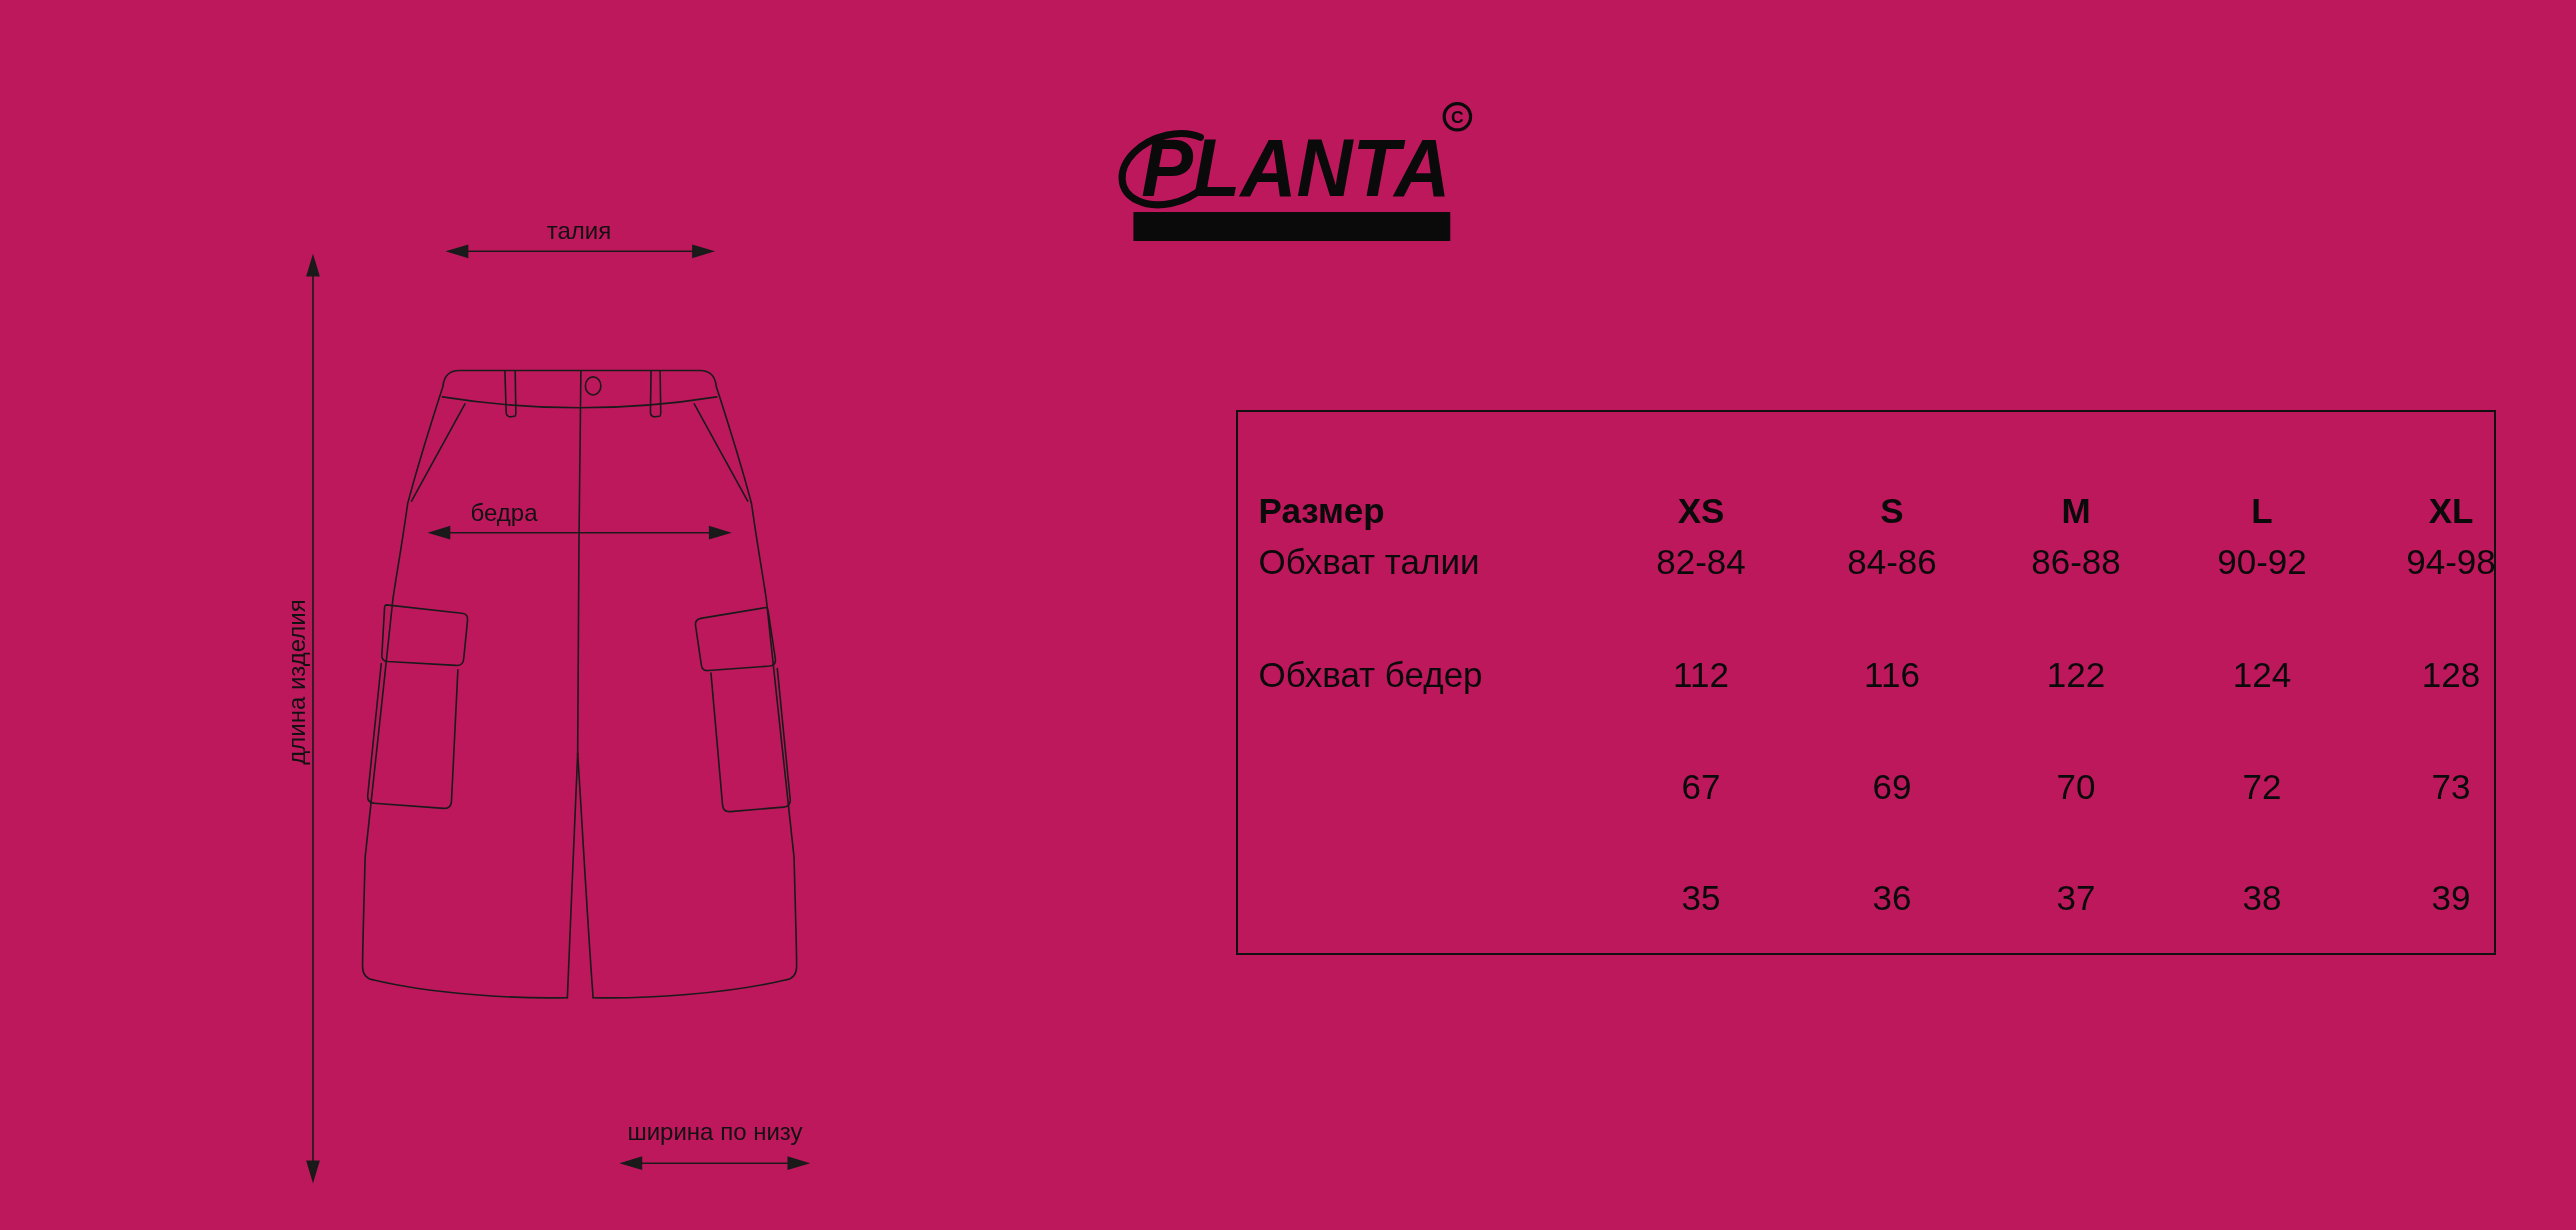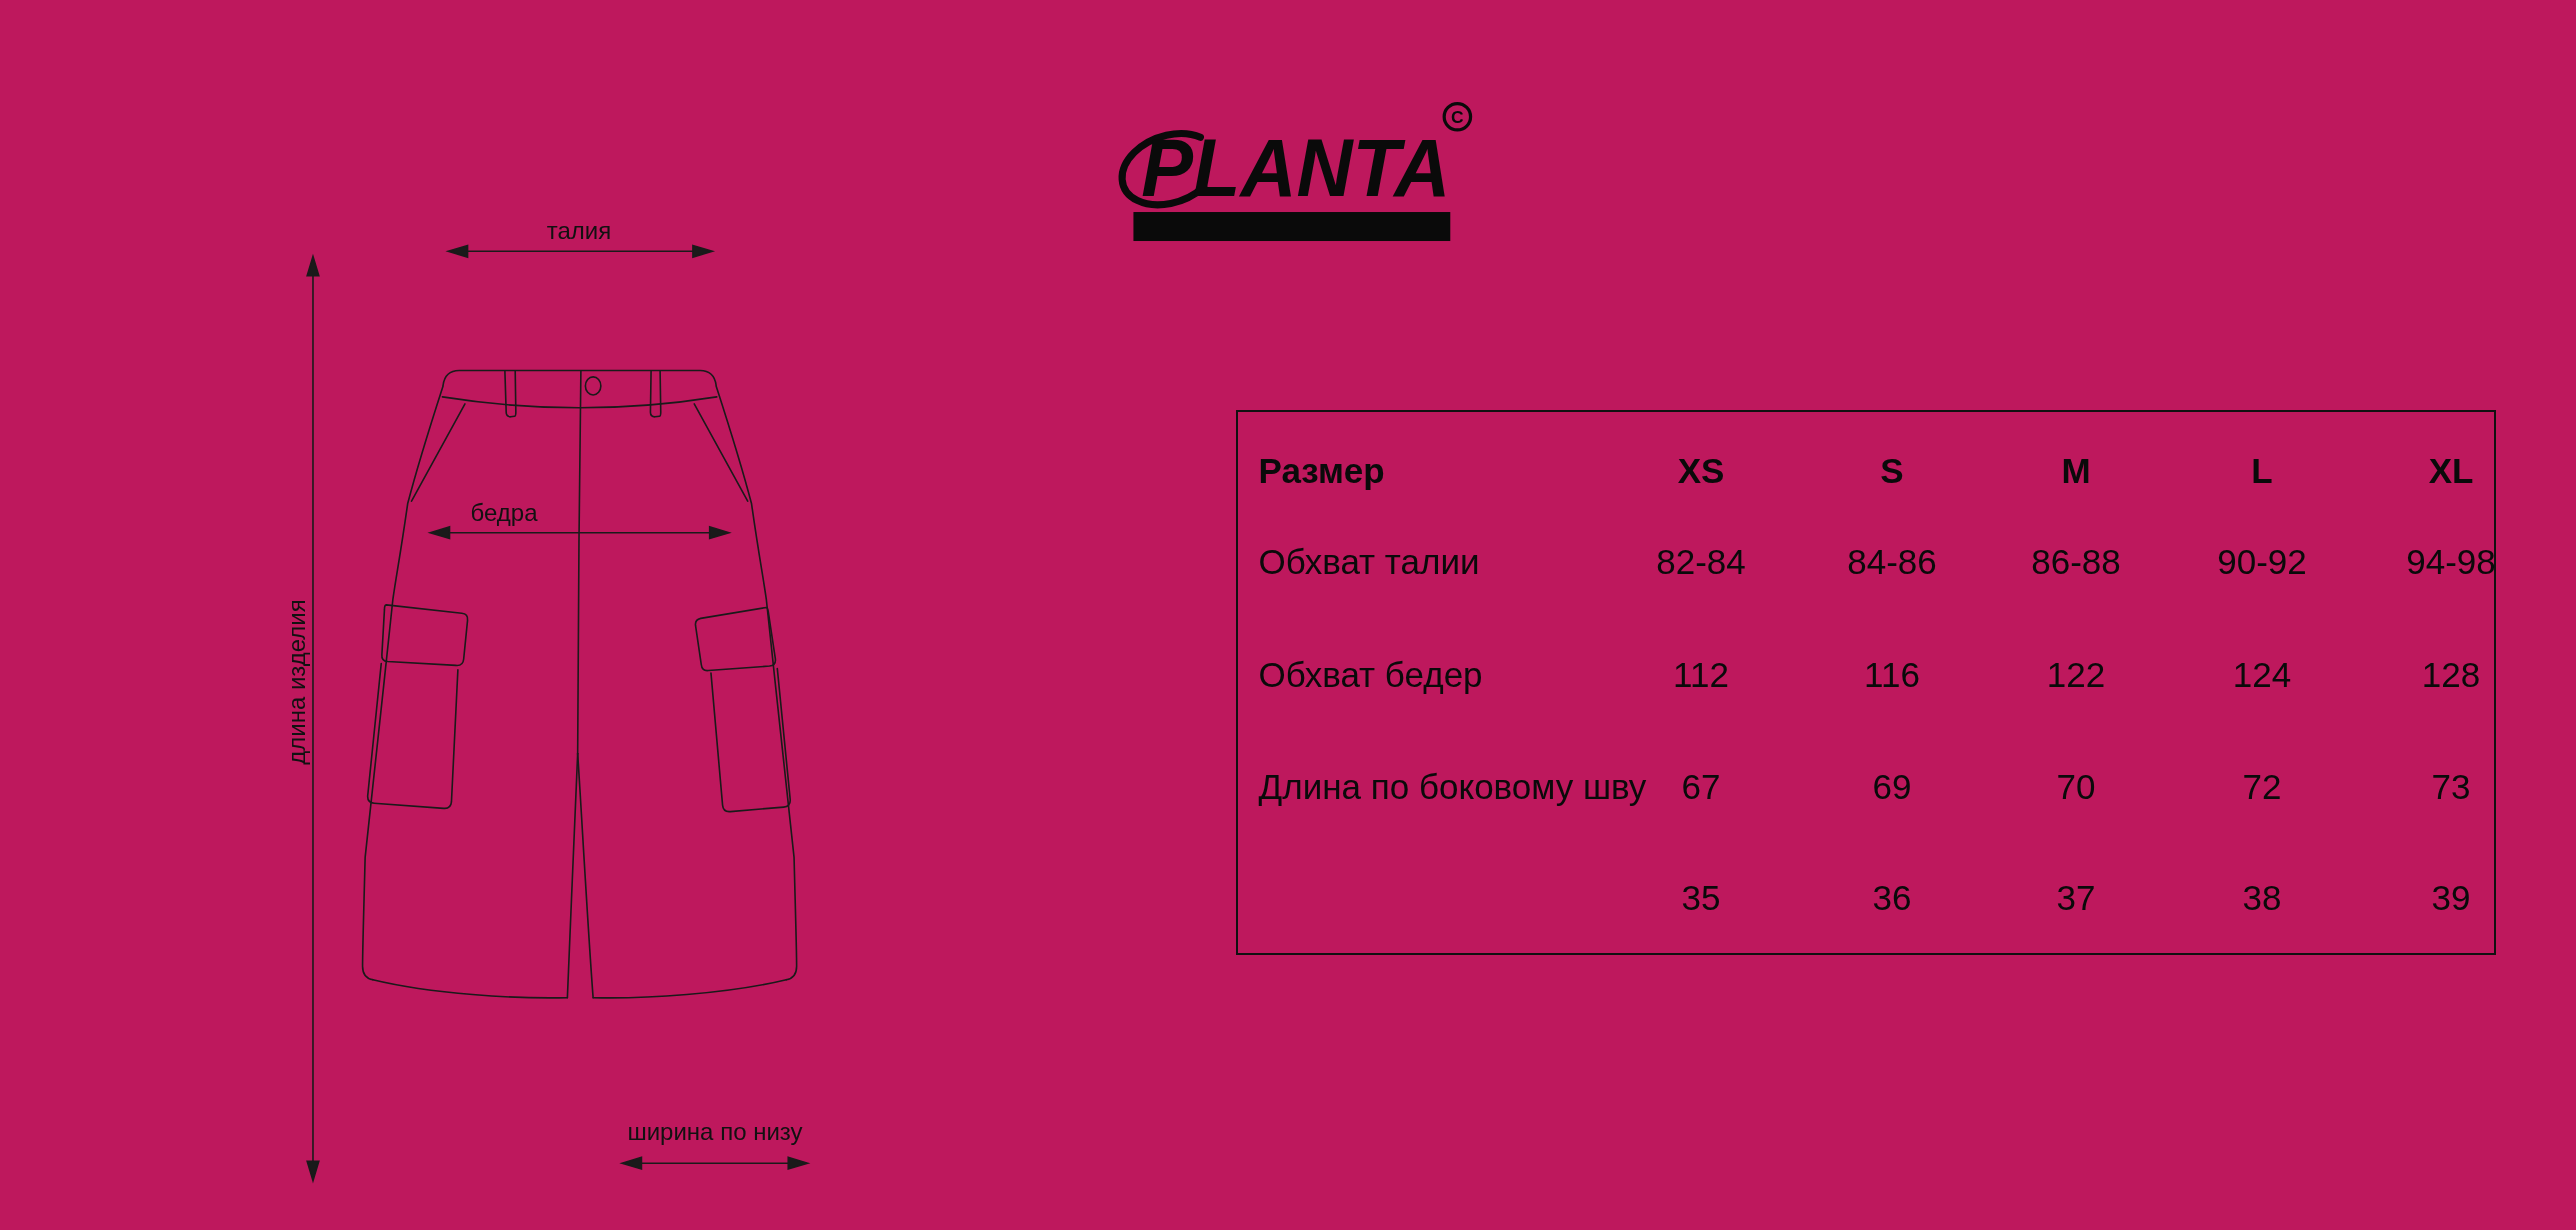--- a/index.html
+++ b/index.html
@@ -27,21 +27,21 @@
     box-sizing:border-box;
   }
   .cell{
     position:absolute;
     white-space:nowrap;
     transform:translateY(-50%);
     font-size:35px;
     color:#0a0a0a;
   }
   .cell.center{transform:translate(-50%,-50%);text-align:center;}
-  .th{font-weight:700;}
+  .th{font-weight:700;margin-top:40px;}
 </style>
 </head>
 <body>
 
 <div id="canvas">
 
   <svg width="2576" height="1231" viewBox="0 0 4000 1911">
 
     <g fill="#0a0a0a">
       <path d="M 1864,213 A 76,52 -20 1 0 1869,290" fill="none" stroke="#0a0a0a" stroke-width="11" stroke-linecap="round"></path>
@@ -122,21 +122,20 @@
     <div class="cell center" style="left:1024px;top:150px">90-92</div>
     <div class="cell center" style="left:1213px;top:150px">94-98</div>
 
     <div class="cell" style="left:20.6px;top:263px">Обхват бедер</div>
     <div class="cell center" style="left:463px;top:263px">112</div>
     <div class="cell center" style="left:654px;top:263px">116</div>
     <div class="cell center" style="left:838px;top:263px">122</div>
     <div class="cell center" style="left:1024px;top:263px">124</div>
     <div class="cell center" style="left:1213px;top:263px">128</div>
 
-    <div class="cell" style="left:20.6px;top:375px">Длина по боковому шву</div>
     <div class="cell center" style="left:463px;top:375px">67</div>
     <div class="cell center" style="left:654px;top:375px">69</div>
     <div class="cell center" style="left:838px;top:375px">70</div>
     <div class="cell center" style="left:1024px;top:375px">72</div>
     <div class="cell center" style="left:1213px;top:375px">73</div>
 
     <div class="cell center" style="left:463px;top:486px">35</div>
     <div class="cell center" style="left:654px;top:486px">36</div>
     <div class="cell center" style="left:838px;top:486px">37</div>
     <div class="cell center" style="left:1024px;top:486px">38</div>

